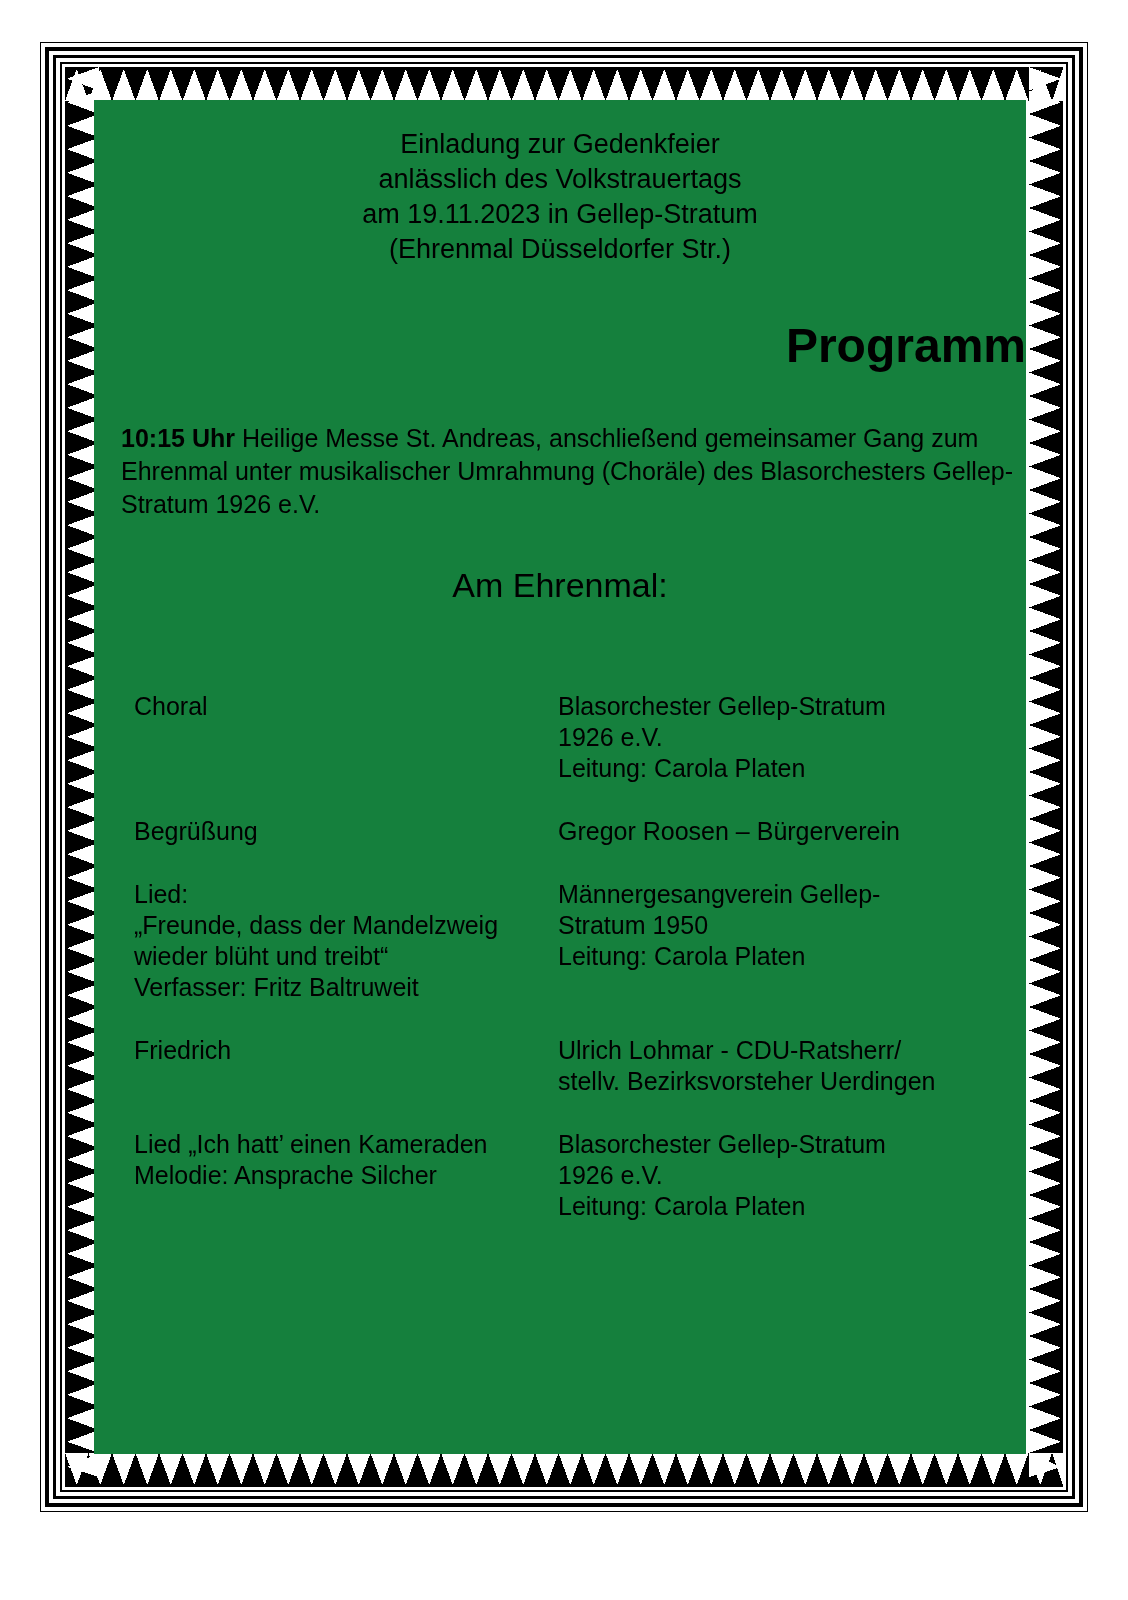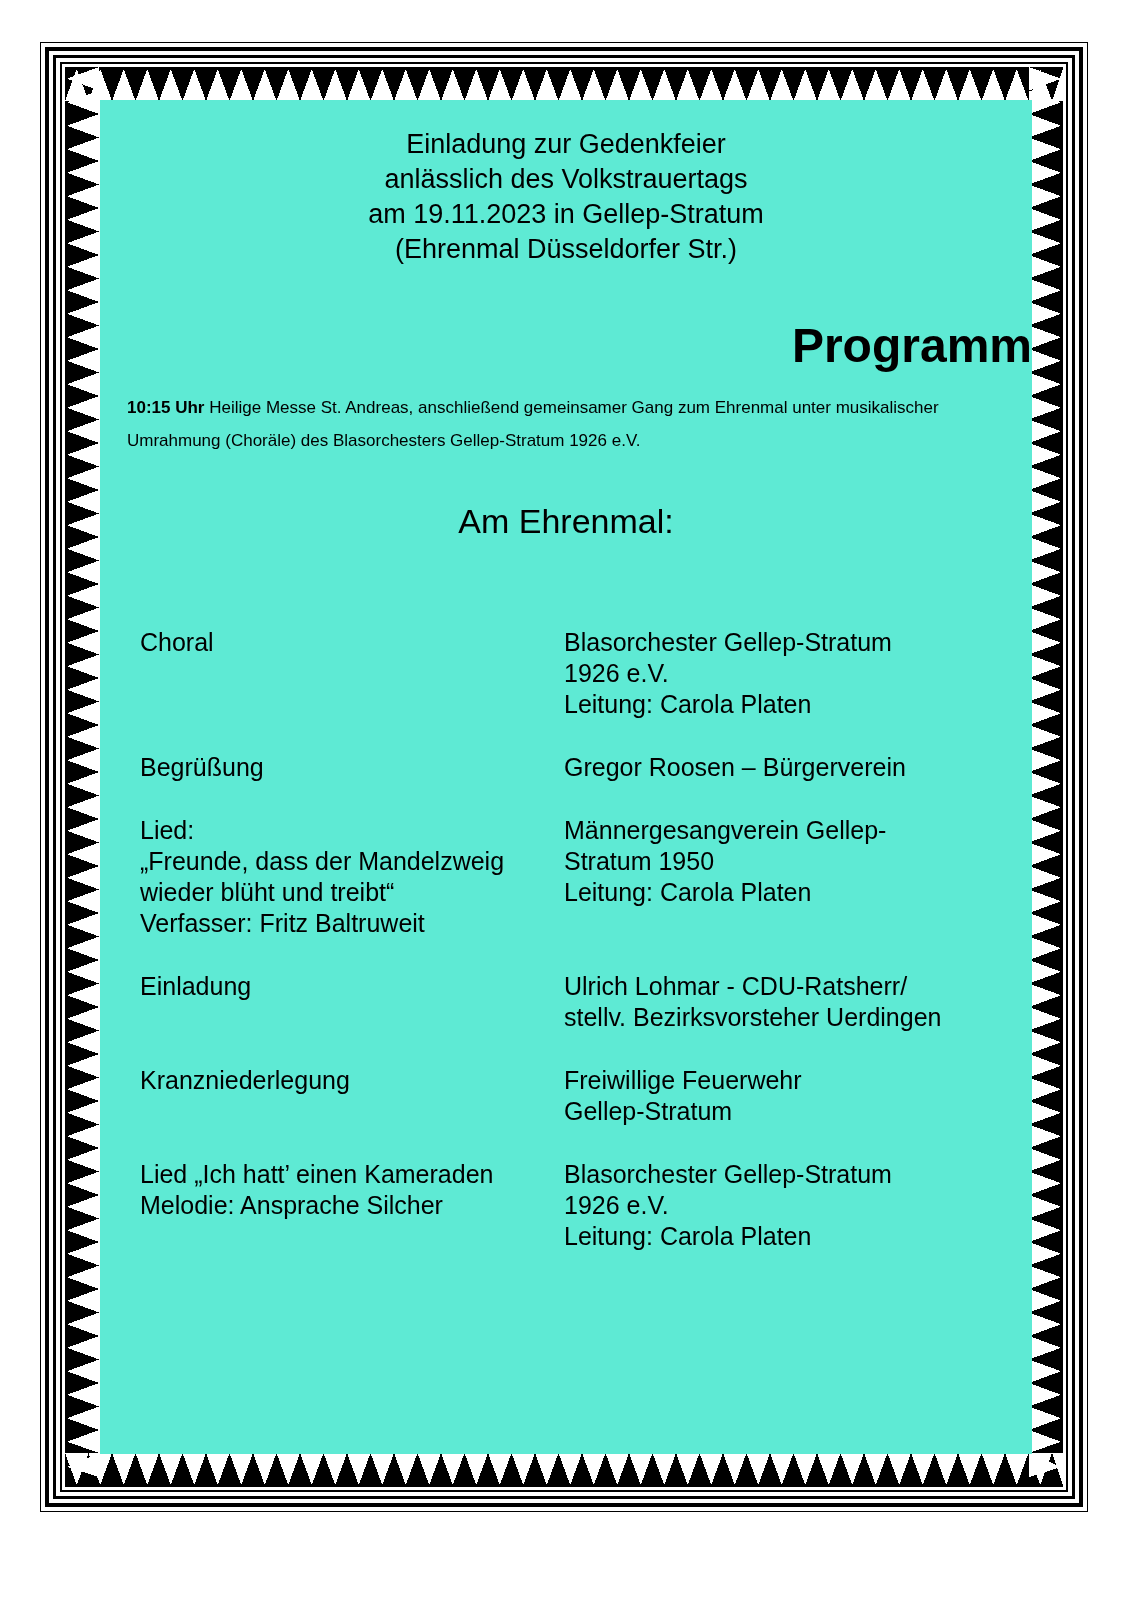--- a/index.html
+++ b/index.html
@@ -65,49 +65,49 @@
     position: absolute;
     left: 25px; top: 25px;
     width: calc(100% - 50px);
     height: calc(100% - 50px);
   }
   .band svg { display: block; width: 100%; height: 100%; }
 
   
   .content {
     position: absolute;
-    left: 100px;
+    left: 94px;
     top: 100px;
     width: 932px;
     height: 1354px;
     box-sizing: border-box;
-    background: #5eead4;
+    background: #15803d;
     padding: 0;
   }
 
   .invite {
     text-align: center;
     font-size: 27px;
     line-height: 35px;
     margin-top: 27px;
     white-space: pre-line;
   }
 
   .title-programm {
     text-align: right;
     font-size: 48px;
     font-weight: bold;
     line-height: 54px;
     margin-top: 52px;
   }
 
   .intro {
-    font-size: 17px;
+    font-size: 25px;
     line-height: 33px;
-    margin-top: 18px;
+    margin-top: 49px;
     padding-left: 27px;
     padding-right: 10px;
     text-align: left;
   }
   .intro b { font-weight: bold; }
 
   .title-ehrenmal {
     text-align: center;
     font-size: 34px;
     font-weight: normal;
@@ -416,30 +416,25 @@
         <div class="pcol-left">Lied:
 „Freunde, dass der Mandelzweig
 wieder blüht und treibt“
 Verfasser: Fritz Baltruweit</div>
         <div class="pcol-right">Männergesangverein Gellep-
 Stratum 1950
 Leitung: Carola Platen</div>
       </div>
 
       <div class="prow">
-        <div class="pcol-left">Einladung</div>
+        <div class="pcol-left">Friedrich</div>
         <div class="pcol-right">Ulrich Lohmar - CDU-Ratsherr/
 stellv. Bezirksvorsteher Uerdingen</div>
       </div>
 
-      <div class="prow">
-        <div class="pcol-left">Kranzniederlegung</div>
-        <div class="pcol-right">Freiwillige Feuerwehr
-Gellep-Stratum</div>
-      </div>
 
       <div class="prow">
         <div class="pcol-left">Lied „Ich hatt’ einen Kameraden
 Melodie: Ansprache Silcher</div>
         <div class="pcol-right">Blasorchester Gellep-Stratum
 1926 e.V.
 Leitung: Carola Platen</div>
       </div>
 
 

